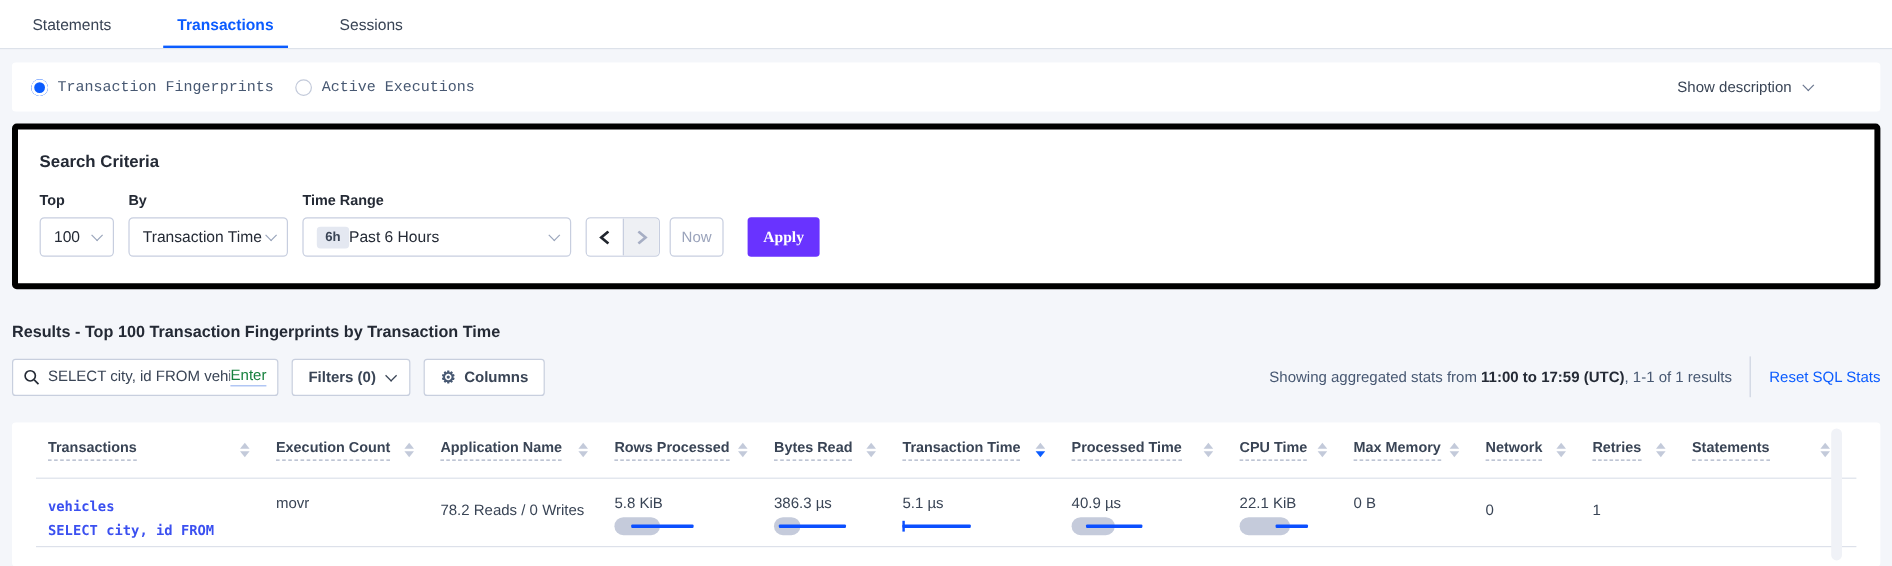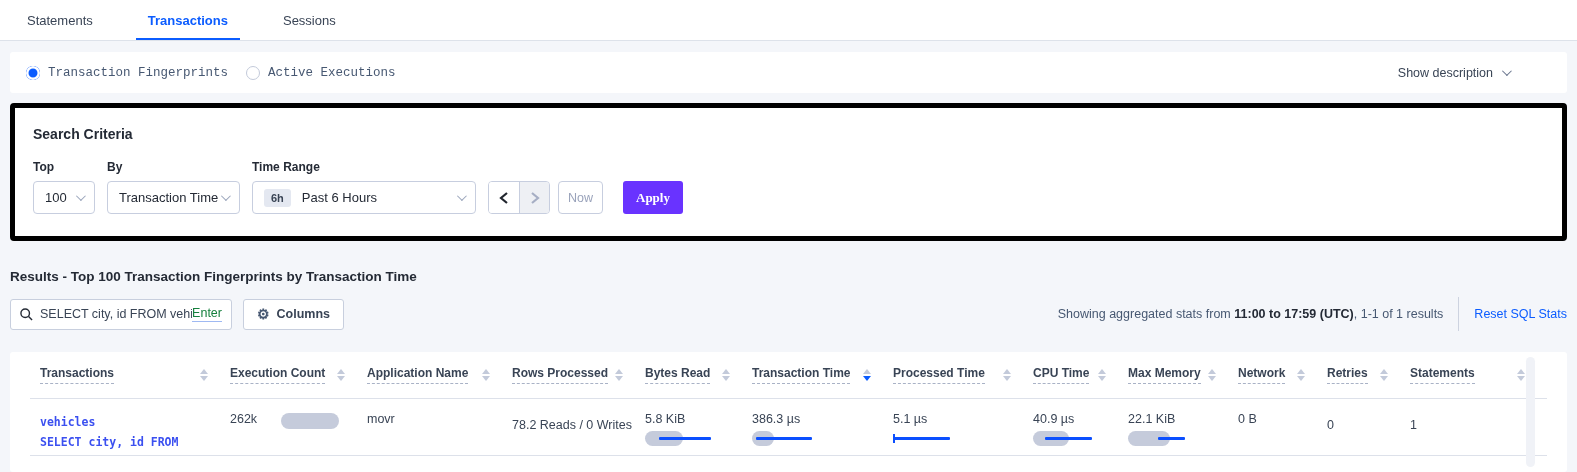--- a/index.html
+++ b/index.html
@@ -28,21 +28,21 @@
   .criteria-card { margin-top:10px; background:#fff; border:5px solid #000000; border-radius:4px; padding:18px 9px 22px 18px; }
   .criteria-title { font-size:14px; font-weight:bold; color:#242a35; }
   .criteria-row { display:flex; align-items:flex-end; margin-top:18px; }
   .field { margin-right:12px; }
   .field-label { font-size:12px; font-weight:bold; color:#242a35; margin-bottom:7px; }
   .select { height:33px; border:1px solid #c7cedf; border-radius:4px; background:#fff; display:flex; align-items:center; padding:0 11px; font-size:13px; color:#242a35; cursor:pointer; }
   .select .chev { margin-left:auto; border-color:#9aa5bb; }
   .sel-top { width:62px; }
   .sel-by { width:133px; }
   .sel-range { width:224px; }
-  .range-badge { background:#e4e8f1; color:#394455; font-size:11px; font-weight:bold; border-radius:3px; padding:3px 7px; margin-right:11px; }
+  .range-badge { background:#e4e8f1; color:#394455; font-size:11px; font-weight:bold; border-radius:3px; padding:3px 7px; }
   .btn-group { display:flex; margin-right:8px; border:1px solid #c7cedf; border-radius:4px; overflow:hidden; }
   .nav-btn { width:30px; height:31px; background:#fff; border:none; display:flex; align-items:center; justify-content:center; cursor:pointer; }
   .nav-btn + .nav-btn { border-left:1px solid #c7cedf; }
   .nav-btn.disabled { background:#eef0f4; cursor:default; }
   .now-btn { height:33px; width:45px; background:#fff; border:1px solid #c7cedf; border-radius:4px; color:#9aa3bb; font-size:12.5px; cursor:pointer; margin-right:20px; font-family:inherit; }
   .apply-btn { height:33px; padding:0 13px; background:#6933ff; color:#fff; border:none; border-radius:3px; font-size:13px; font-weight:bold; cursor:pointer; font-family:Liberation Serif, serif; }
 
   
   .results-title { margin-top:28px; font-size:13.5px; font-weight:bold; color:#242a35; }
   .results-controls { margin-top:13px; display:flex; align-items:center; }
@@ -155,20 +155,24 @@
     <div class="results-controls">
       <div class="search-box">
         <svg width="13" height="13" viewBox="0 0 14 14">
             <circle cx="5.6" cy="5.6" r="4.6" fill="none" stroke="#242a35" stroke-width="1.5"></circle>
             <line x1="9.2" y1="9.2" x2="13" y2="13" stroke="#242a35" stroke-width="1.5"></line>
           </svg>
         <input type="text" value="SELECT city, id FROM vehicles W" style="">
         <span class="enter-hint">Enter</span>
       </div>
       <div class="toolbar-btn">
+        <span>Filters (0)</span>
+        <span class="chev"></span>
+      </div>
+      <div class="toolbar-btn">
         <span class="gear">⚙</span>
         <span>Columns</span>
       </div>
       <div class="stats-area">
         <span class="stats-text"><span>Showing aggregated stats from </span><b>11:00 to 17:59 (UTC)</b><span>, 1-1 of 1 results</span></span>
         <span class="v-divider"></span>
         <span class="reset-link">Reset SQL Stats</span>
       </div>
     </div>
 
@@ -260,24 +264,20 @@
           </div>
       </div>
 
       <div class="trow">
         <div class="td">
           <div class="sql-link">
             <div>vehicles</div>
             <div>SELECT city, id FROM</div>
           </div>
         </div>
-        <div class="td count-cell">
-          <span>262k</span>
-          <span class="count-pill"></span>
-        </div>
         <div class="td">movr</div>
         <div class="td vlow">78.2 Reads / 0 Writes</div>
         <div class="td">
           <div>5.8 KiB</div>
           <div class="bar">
               <div class="bar-pill" style="width: 38px;"></div>
               <div class="bar-line" style="left: 14px; width: 52px;"></div>
             </div>
         </div>
         <div class="td">

